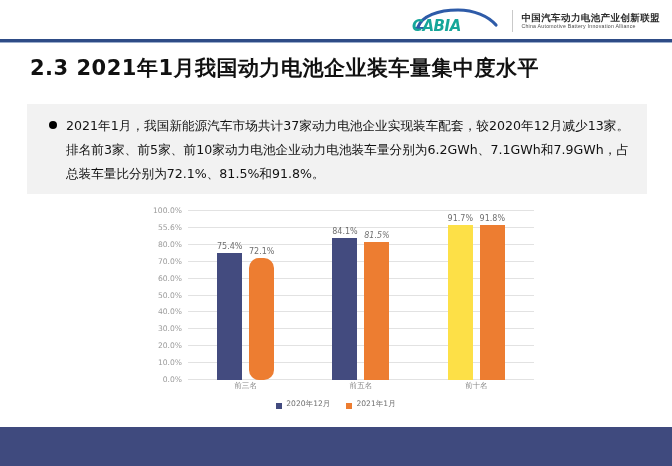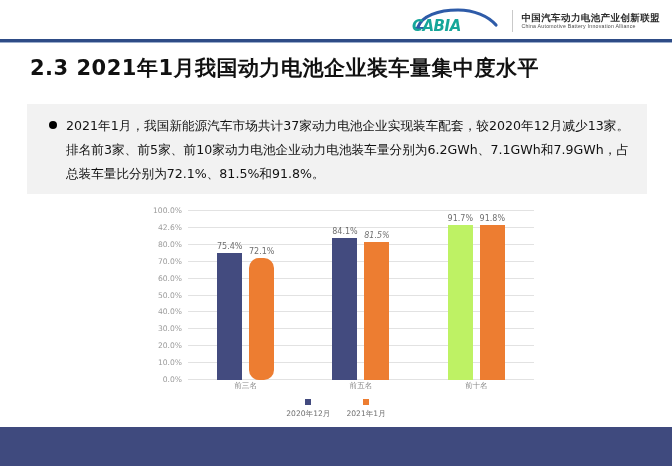--- a/index.html
+++ b/index.html
@@ -216,23 +216,22 @@
     position: absolute;
     left: 0;
     right: 0;
     top: 198px;
     display: flex;
     justify-content: center;
     gap: 16px;
   }
   .legend-item {
     display: flex;
-    align-items: center;
+    align-items: flex-end;
     gap: 4px;
-    flex-direction: column;
   }
   .legend-swatch {
     width: 6px;
     height: 6px;
   }
   .legend-label {
     font-size: 7.6px;
     color: #6f6f6f;
     white-space: nowrap;
     font-family: "DejaVu Sans", "Liberation Sans", sans-serif;
@@ -305,21 +304,21 @@
         <div class="gridline" style="bottom: 60%;">
           <span class="ytick">60.0%</span>
         </div>
         <div class="gridline" style="bottom: 70%;">
           <span class="ytick">70.0%</span>
         </div>
         <div class="gridline" style="bottom: 80%;">
           <span class="ytick">80.0%</span>
         </div>
         <div class="gridline" style="bottom: 90%;">
-          <span class="ytick">42.6%</span>
+          <span class="ytick">55.6%</span>
         </div>
         <div class="gridline" style="bottom: 100%;">
           <span class="ytick">100.0%</span>
         </div>
       </div>
     <div class="groups" id="bar-groups">
         <div class="group">
           <div class="bar-wrap">
             <div class="bar" style="background: rgb(67, 75, 127); height: 75.4%;">
               <span class="bar-label">75.4%</span>
@@ -338,21 +337,21 @@
             </div>
           </div>
           <div class="bar-wrap">
             <div class="bar" style="background: rgb(237, 125, 49); height: 81.5%; font-style: italic;">
               <span class="bar-label">81.5%</span>
             </div>
           </div>
         </div>
         <div class="group">
           <div class="bar-wrap">
-            <div class="bar" style="background: #bef264; height: 91.7%;">
+            <div class="bar" style="background: #fde047; height: 91.7%;">
               <span class="bar-label">91.7%</span>
             </div>
           </div>
           <div class="bar-wrap">
             <div class="bar" style="background: rgb(237, 125, 49); height: 91.8%; margin-top: 37px;">
               <span class="bar-label">91.8%</span>
             </div>
           </div>
         </div>
       </div>

